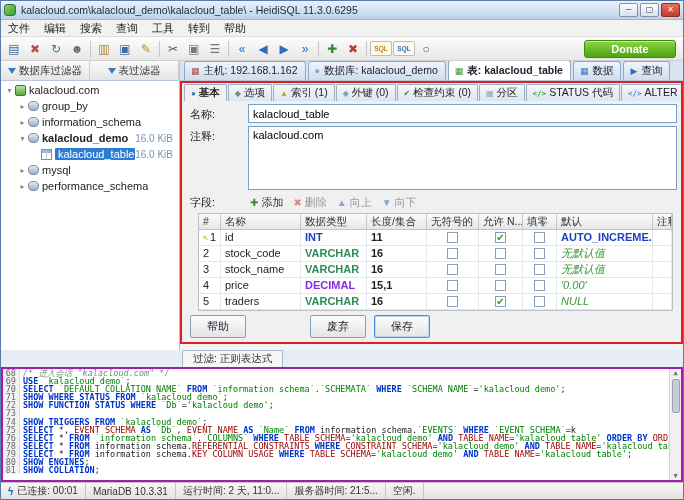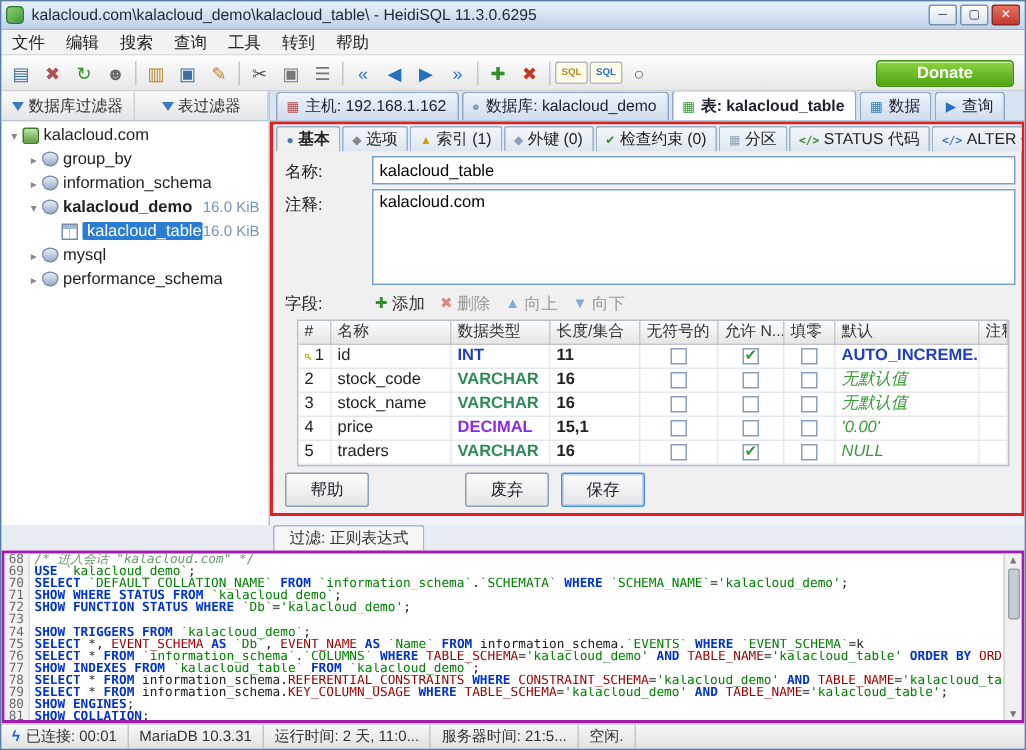--- a/index.html
+++ b/index.html
@@ -453,24 +453,20 @@
         </div>
         <div class="sql-line">
           <span class="sql-num">75</span>
           <span class="sql-text"><span class="tok-kw">SELECT</span> *, <span class="tok-up">EVENT_SCHEMA</span> <span class="tok-kw">AS</span> <span class="tok-id">`Db`</span>, <span class="tok-up">EVENT_NAME</span> <span class="tok-kw">AS</span> <span class="tok-id">`Name`</span> <span class="tok-kw">FROM</span> information_schema.<span class="tok-id">`EVENTS`</span> <span class="tok-kw">WHERE</span> <span class="tok-id">`EVENT_SCHEMA`</span>=k</span>
         </div>
         <div class="sql-line">
           <span class="sql-num">76</span>
           <span class="sql-text"><span class="tok-kw">SELECT</span> * <span class="tok-kw">FROM</span> <span class="tok-id">`information_schema`</span>.<span class="tok-id">`COLUMNS`</span> <span class="tok-kw">WHERE</span> <span class="tok-up">TABLE_SCHEMA</span>=<span class="tok-str">'kalacloud_demo'</span> <span class="tok-kw">AND</span> <span class="tok-up">TABLE_NAME</span>=<span class="tok-str">'kalacloud_table'</span> <span class="tok-kw">ORDER</span> <span class="tok-kw">BY</span> <span class="tok-up">ORDINAL_POSIT</span></span>
         </div>
         <div class="sql-line">
-          <span class="sql-num">77</span>
-          <span class="sql-text"><span class="tok-kw">SHOW</span> <span class="tok-kw">INDEXES</span> <span class="tok-kw">FROM</span> <span class="tok-id">`kalacloud_table`</span> <span class="tok-kw">FROM</span> <span class="tok-id">`kalacloud_demo`</span>;</span>
-        </div>
-        <div class="sql-line">
           <span class="sql-num">78</span>
           <span class="sql-text"><span class="tok-kw">SELECT</span> * <span class="tok-kw">FROM</span> information_schema.<span class="tok-up">REFERENTIAL_CONSTRAINTS</span> <span class="tok-kw">WHERE</span> <span class="tok-up">CONSTRAINT_SCHEMA</span>=<span class="tok-str">'kalacloud_demo'</span> <span class="tok-kw">AND</span> <span class="tok-up">TABLE_NAME</span>=<span class="tok-str">'kalacloud_table'</span>;</span>
         </div>
         <div class="sql-line">
           <span class="sql-num">79</span>
           <span class="sql-text"><span class="tok-kw">SELECT</span> * <span class="tok-kw">FROM</span> information_schema.<span class="tok-up">KEY_COLUMN_USAGE</span> <span class="tok-kw">WHERE</span> <span class="tok-up">TABLE_SCHEMA</span>=<span class="tok-str">'kalacloud_demo'</span> <span class="tok-kw">AND</span> <span class="tok-up">TABLE_NAME</span>=<span class="tok-str">'kalacloud_table'</span>;</span>
         </div>
         <div class="sql-line">
           <span class="sql-num">80</span>
           <span class="sql-text"><span class="tok-kw">SHOW</span> <span class="tok-kw">ENGINES</span>;</span>

